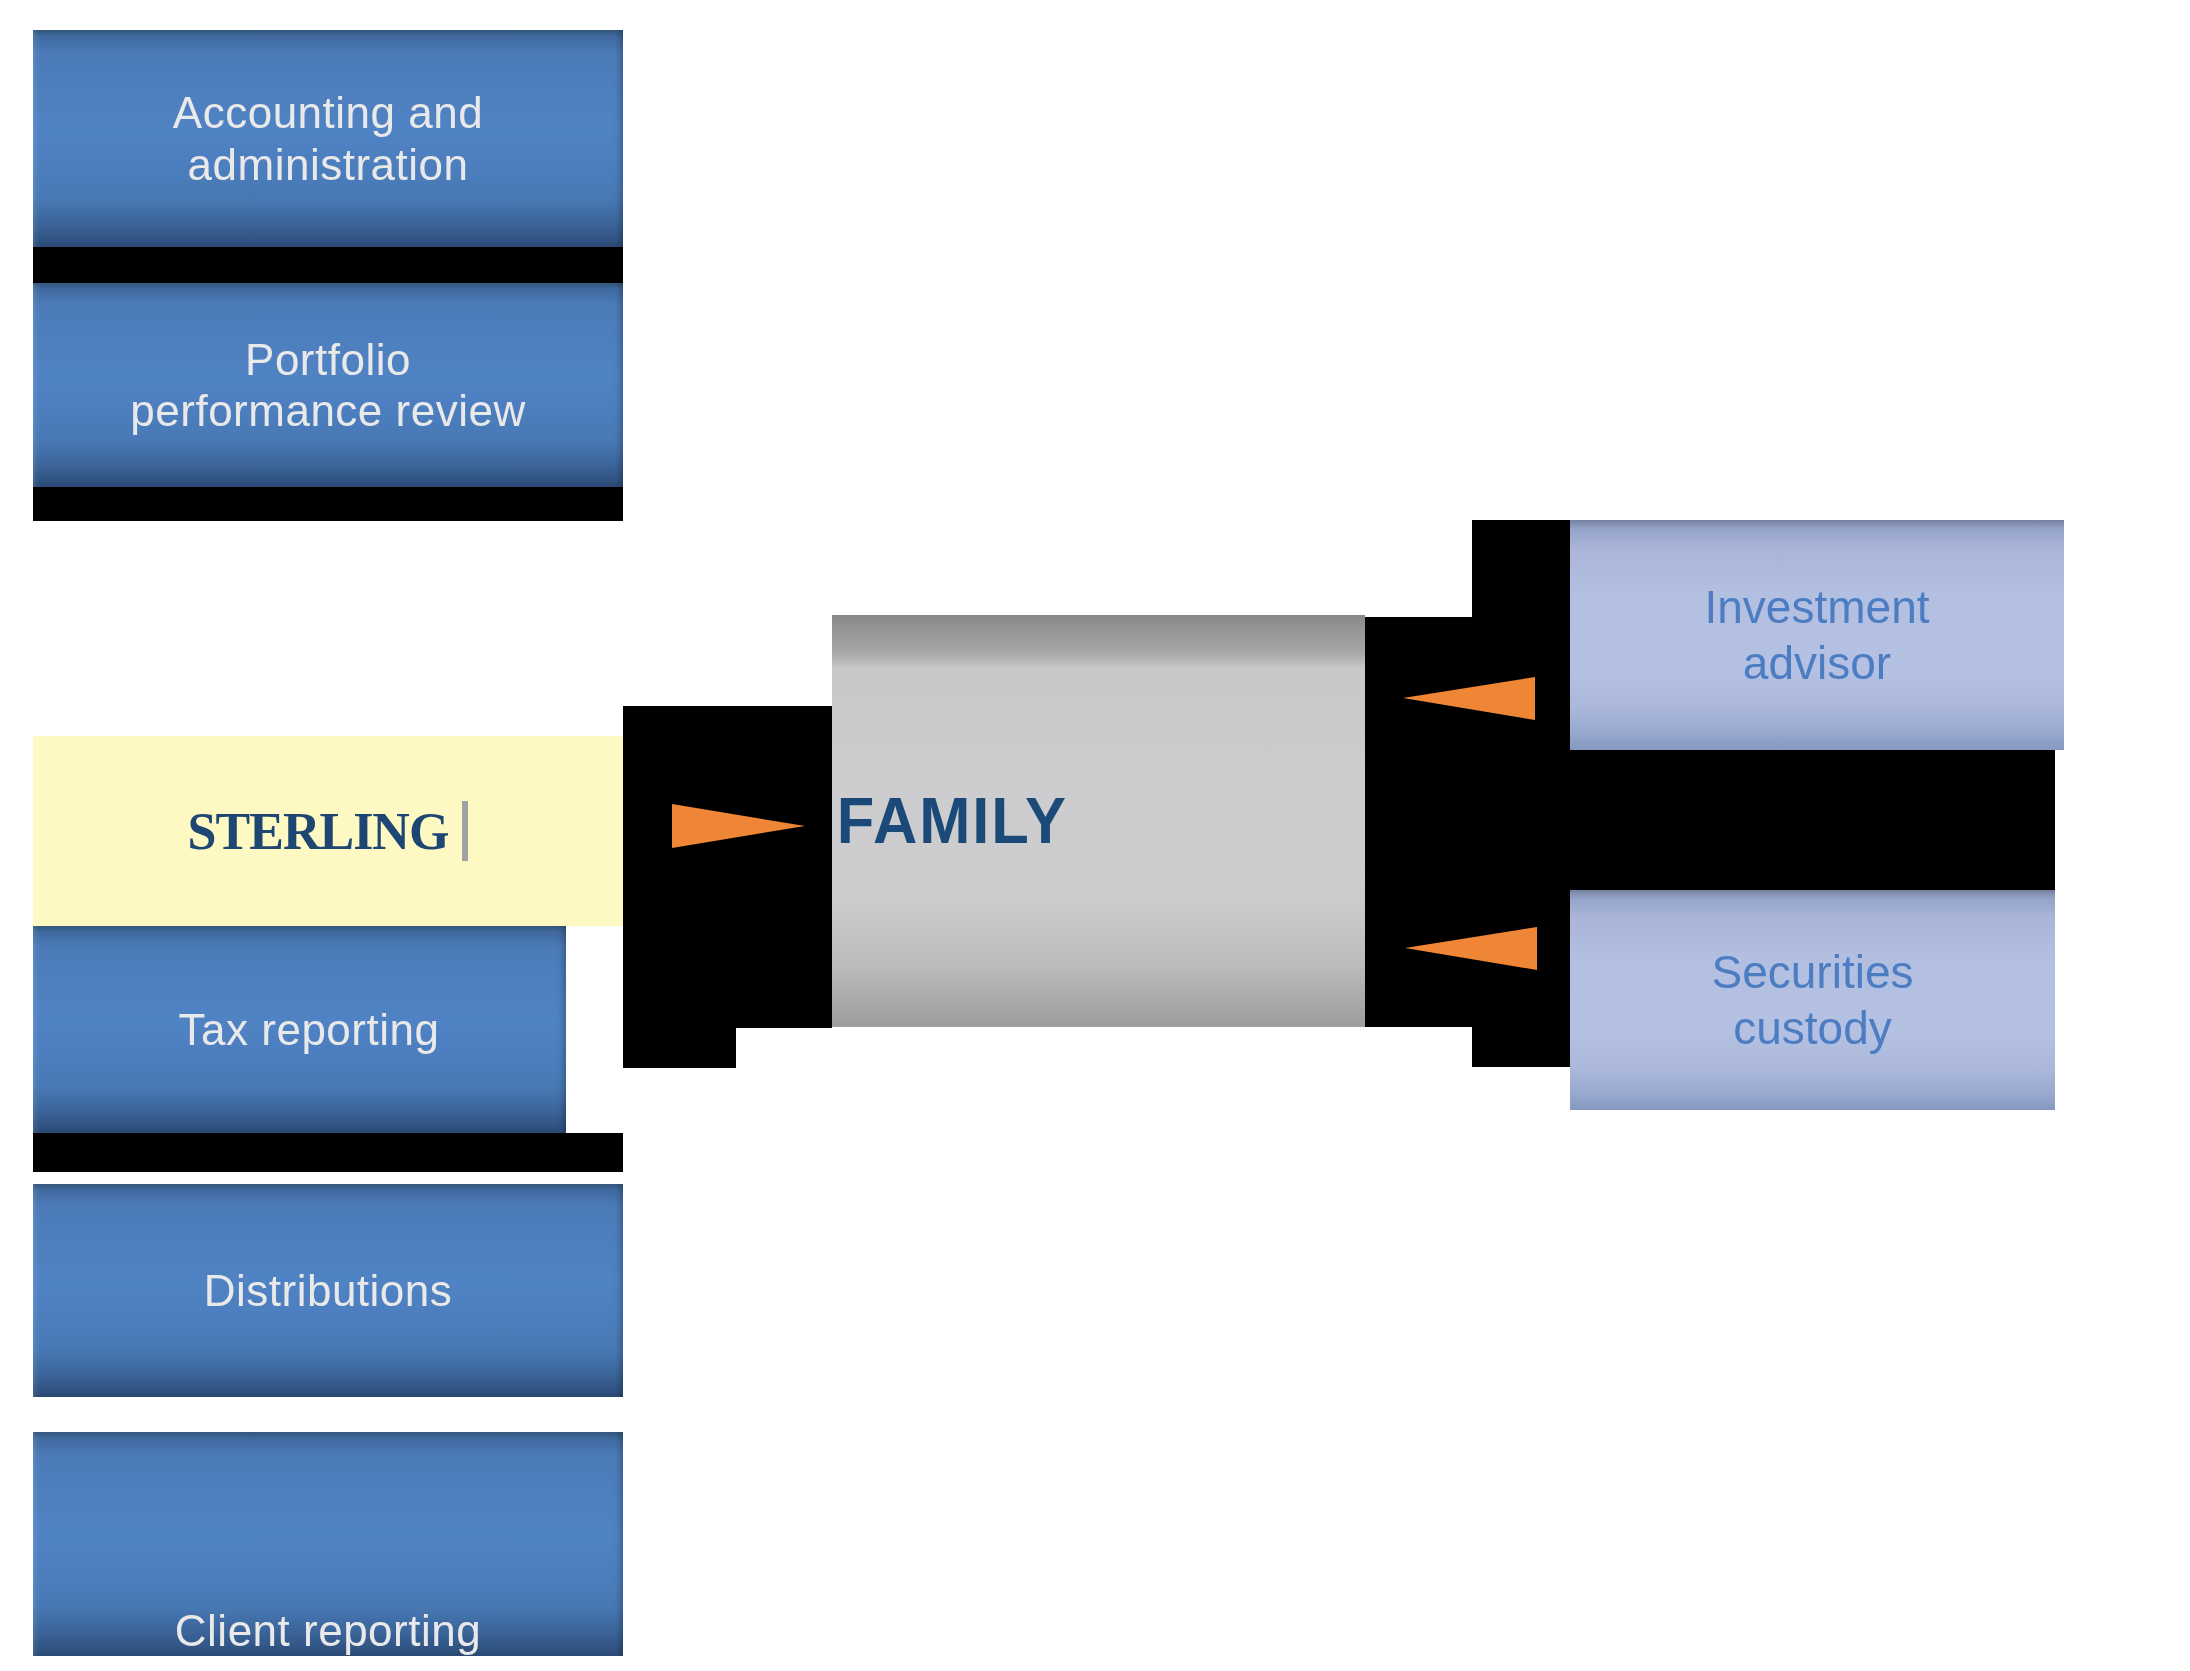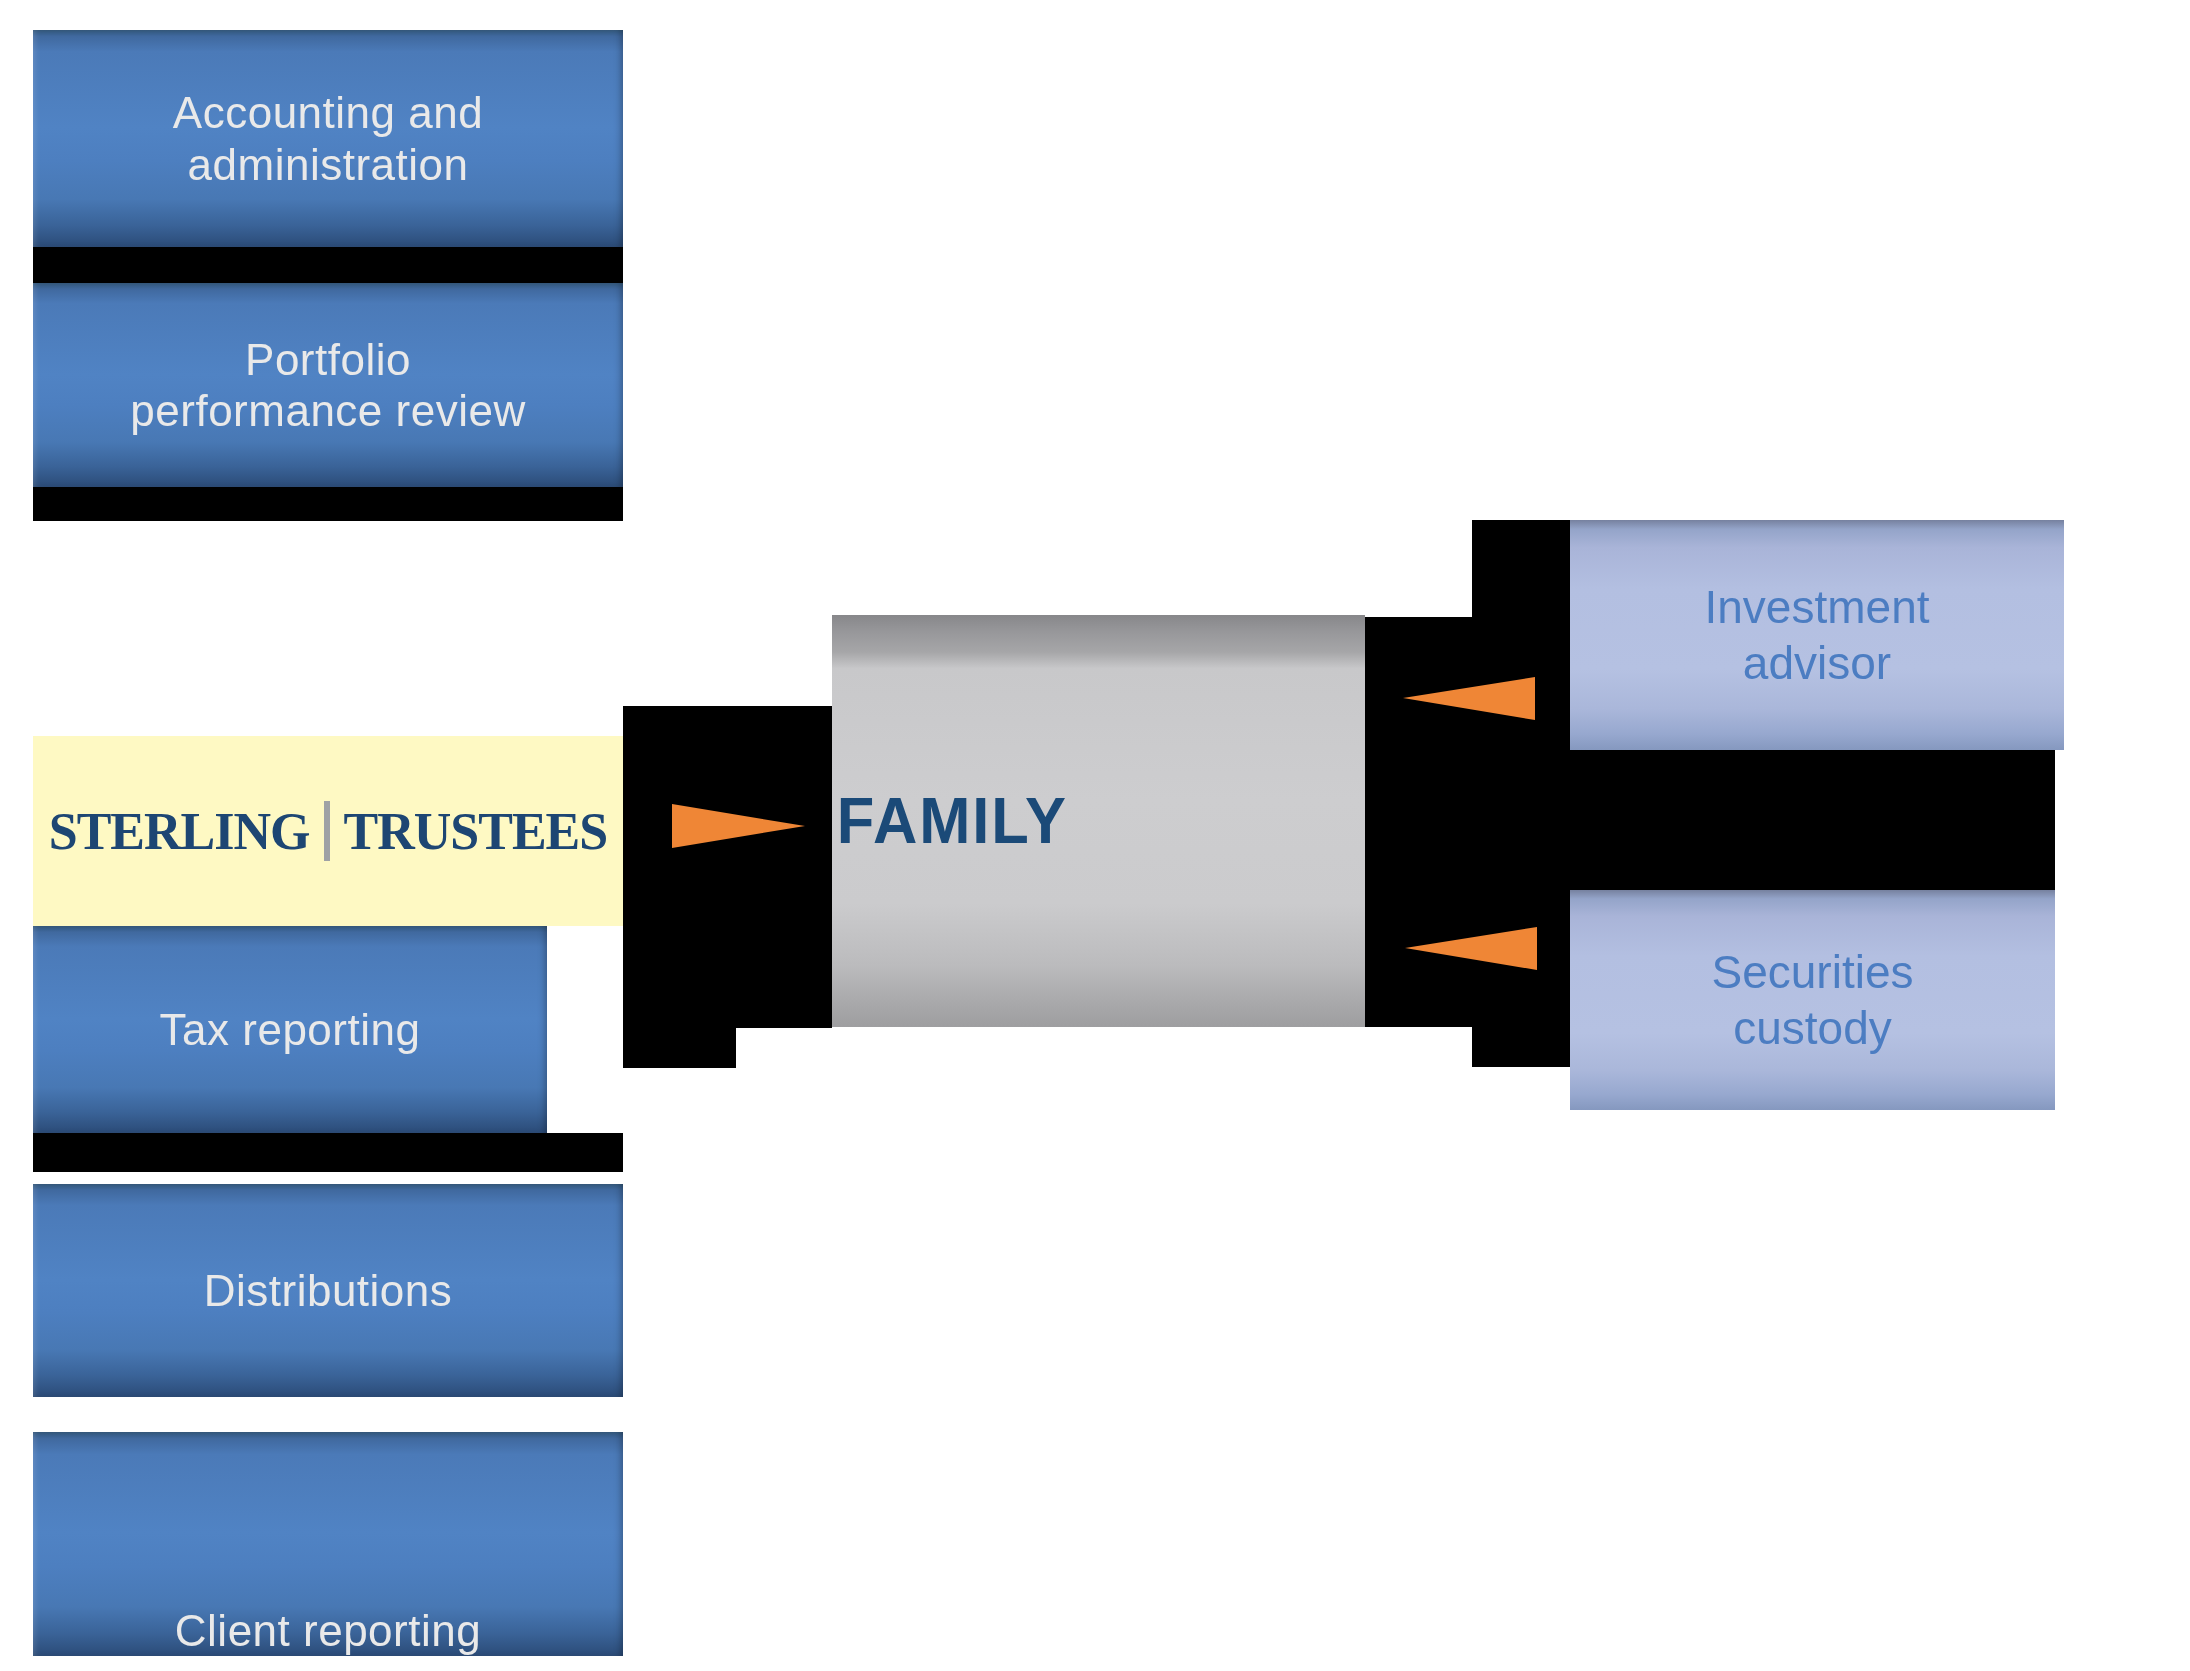--- a/index.html
+++ b/index.html
@@ -99,24 +99,23 @@
     <div class="svc-label">Portfolio
 performance review</div>
   </div>
 
   <div class="abs black" style="left:33px;top:487px;width:590px;height:34px;"></div>
 
 
   <div class="abs logo-band" style="left:33px;top:736px;width:590px;height:190px;">
     <span class="logo-word">STERLING</span>
     <span class="logo-divider"></span>
-    <span class="logo-word">TRUSTEES</span>
   </div>
 
-  <div class="abs svc-box" style="left:33px;top:926px;width:514px;height:207px;">
+  <div class="abs svc-box" style="left:33px;top:926px;width:514px;height:207px;padding-left:19px;">
     <div class="svc-label">Tax reporting</div>
   </div>
 
   <div class="abs black" style="left:33px;top:1133px;width:590px;height:39px;"></div>
 
   <div class="abs svc-box" style="left:33px;top:1172px;width:590px;height:213px;margin-top:12px;">
     <div class="svc-label">Distributions</div>
   </div>
 
   <div class="abs svc-box" style="left:33px;top:1432px;width:590px;height:224px;align-items:flex-end;">

